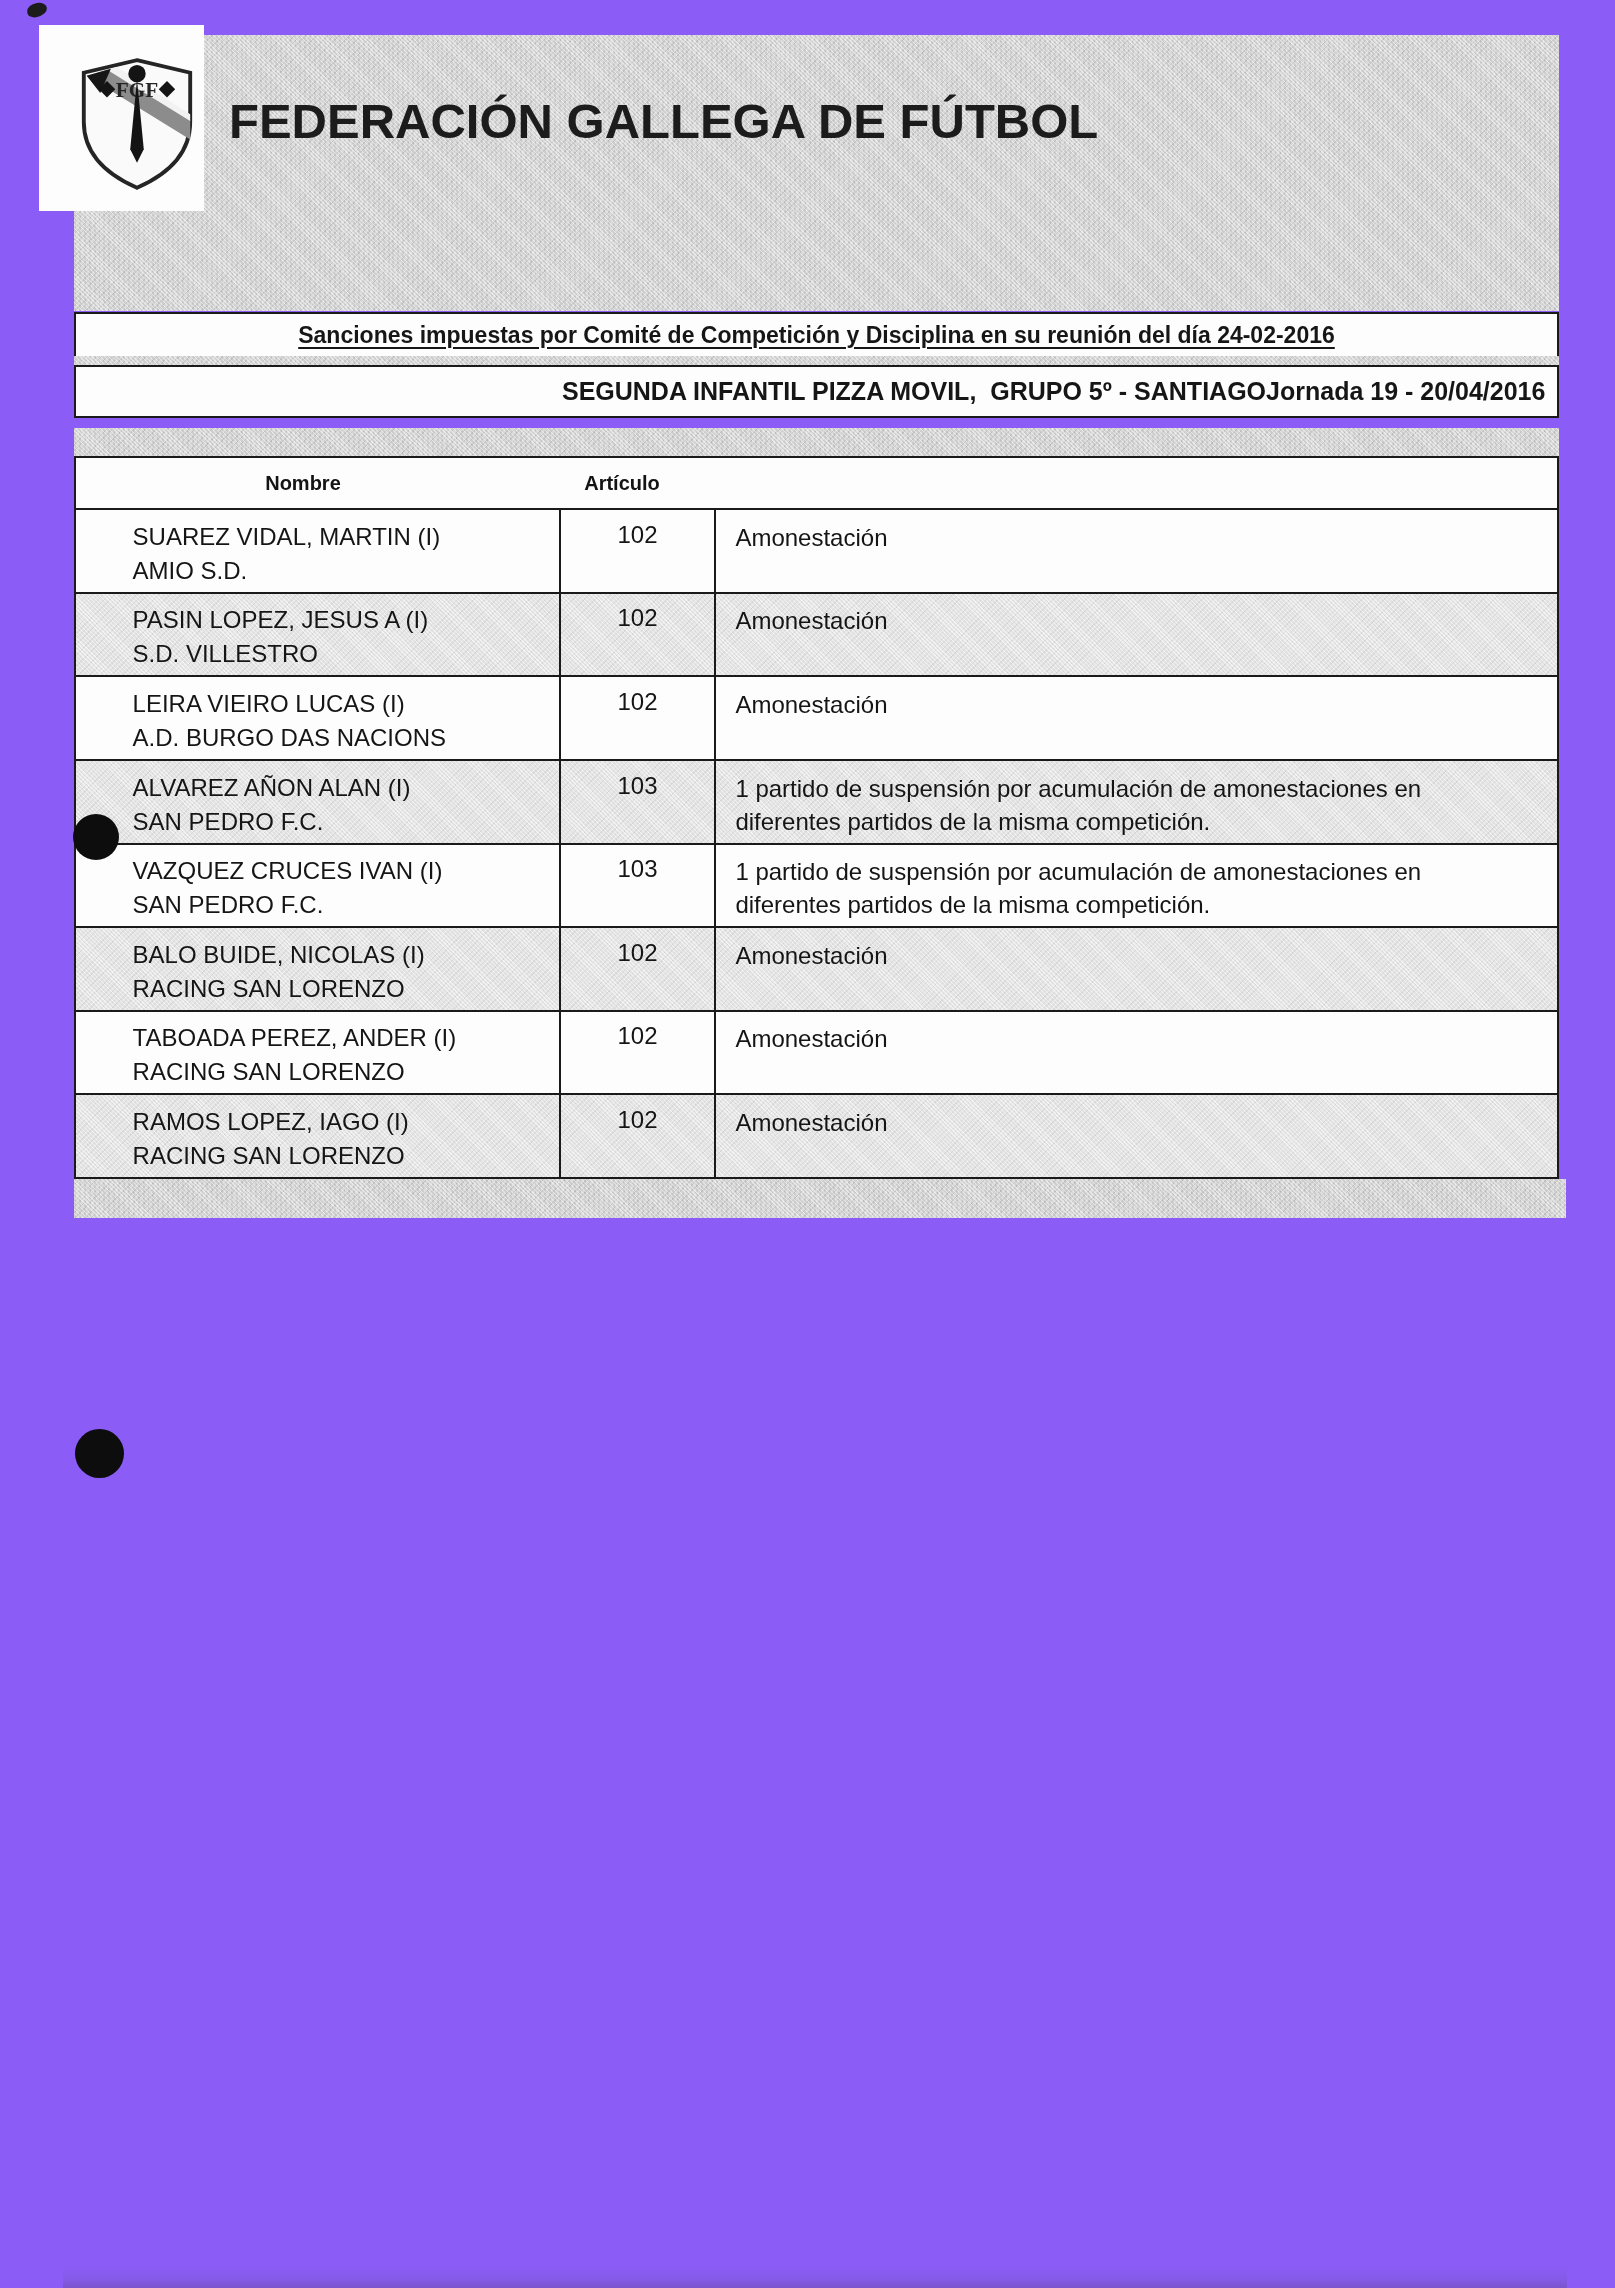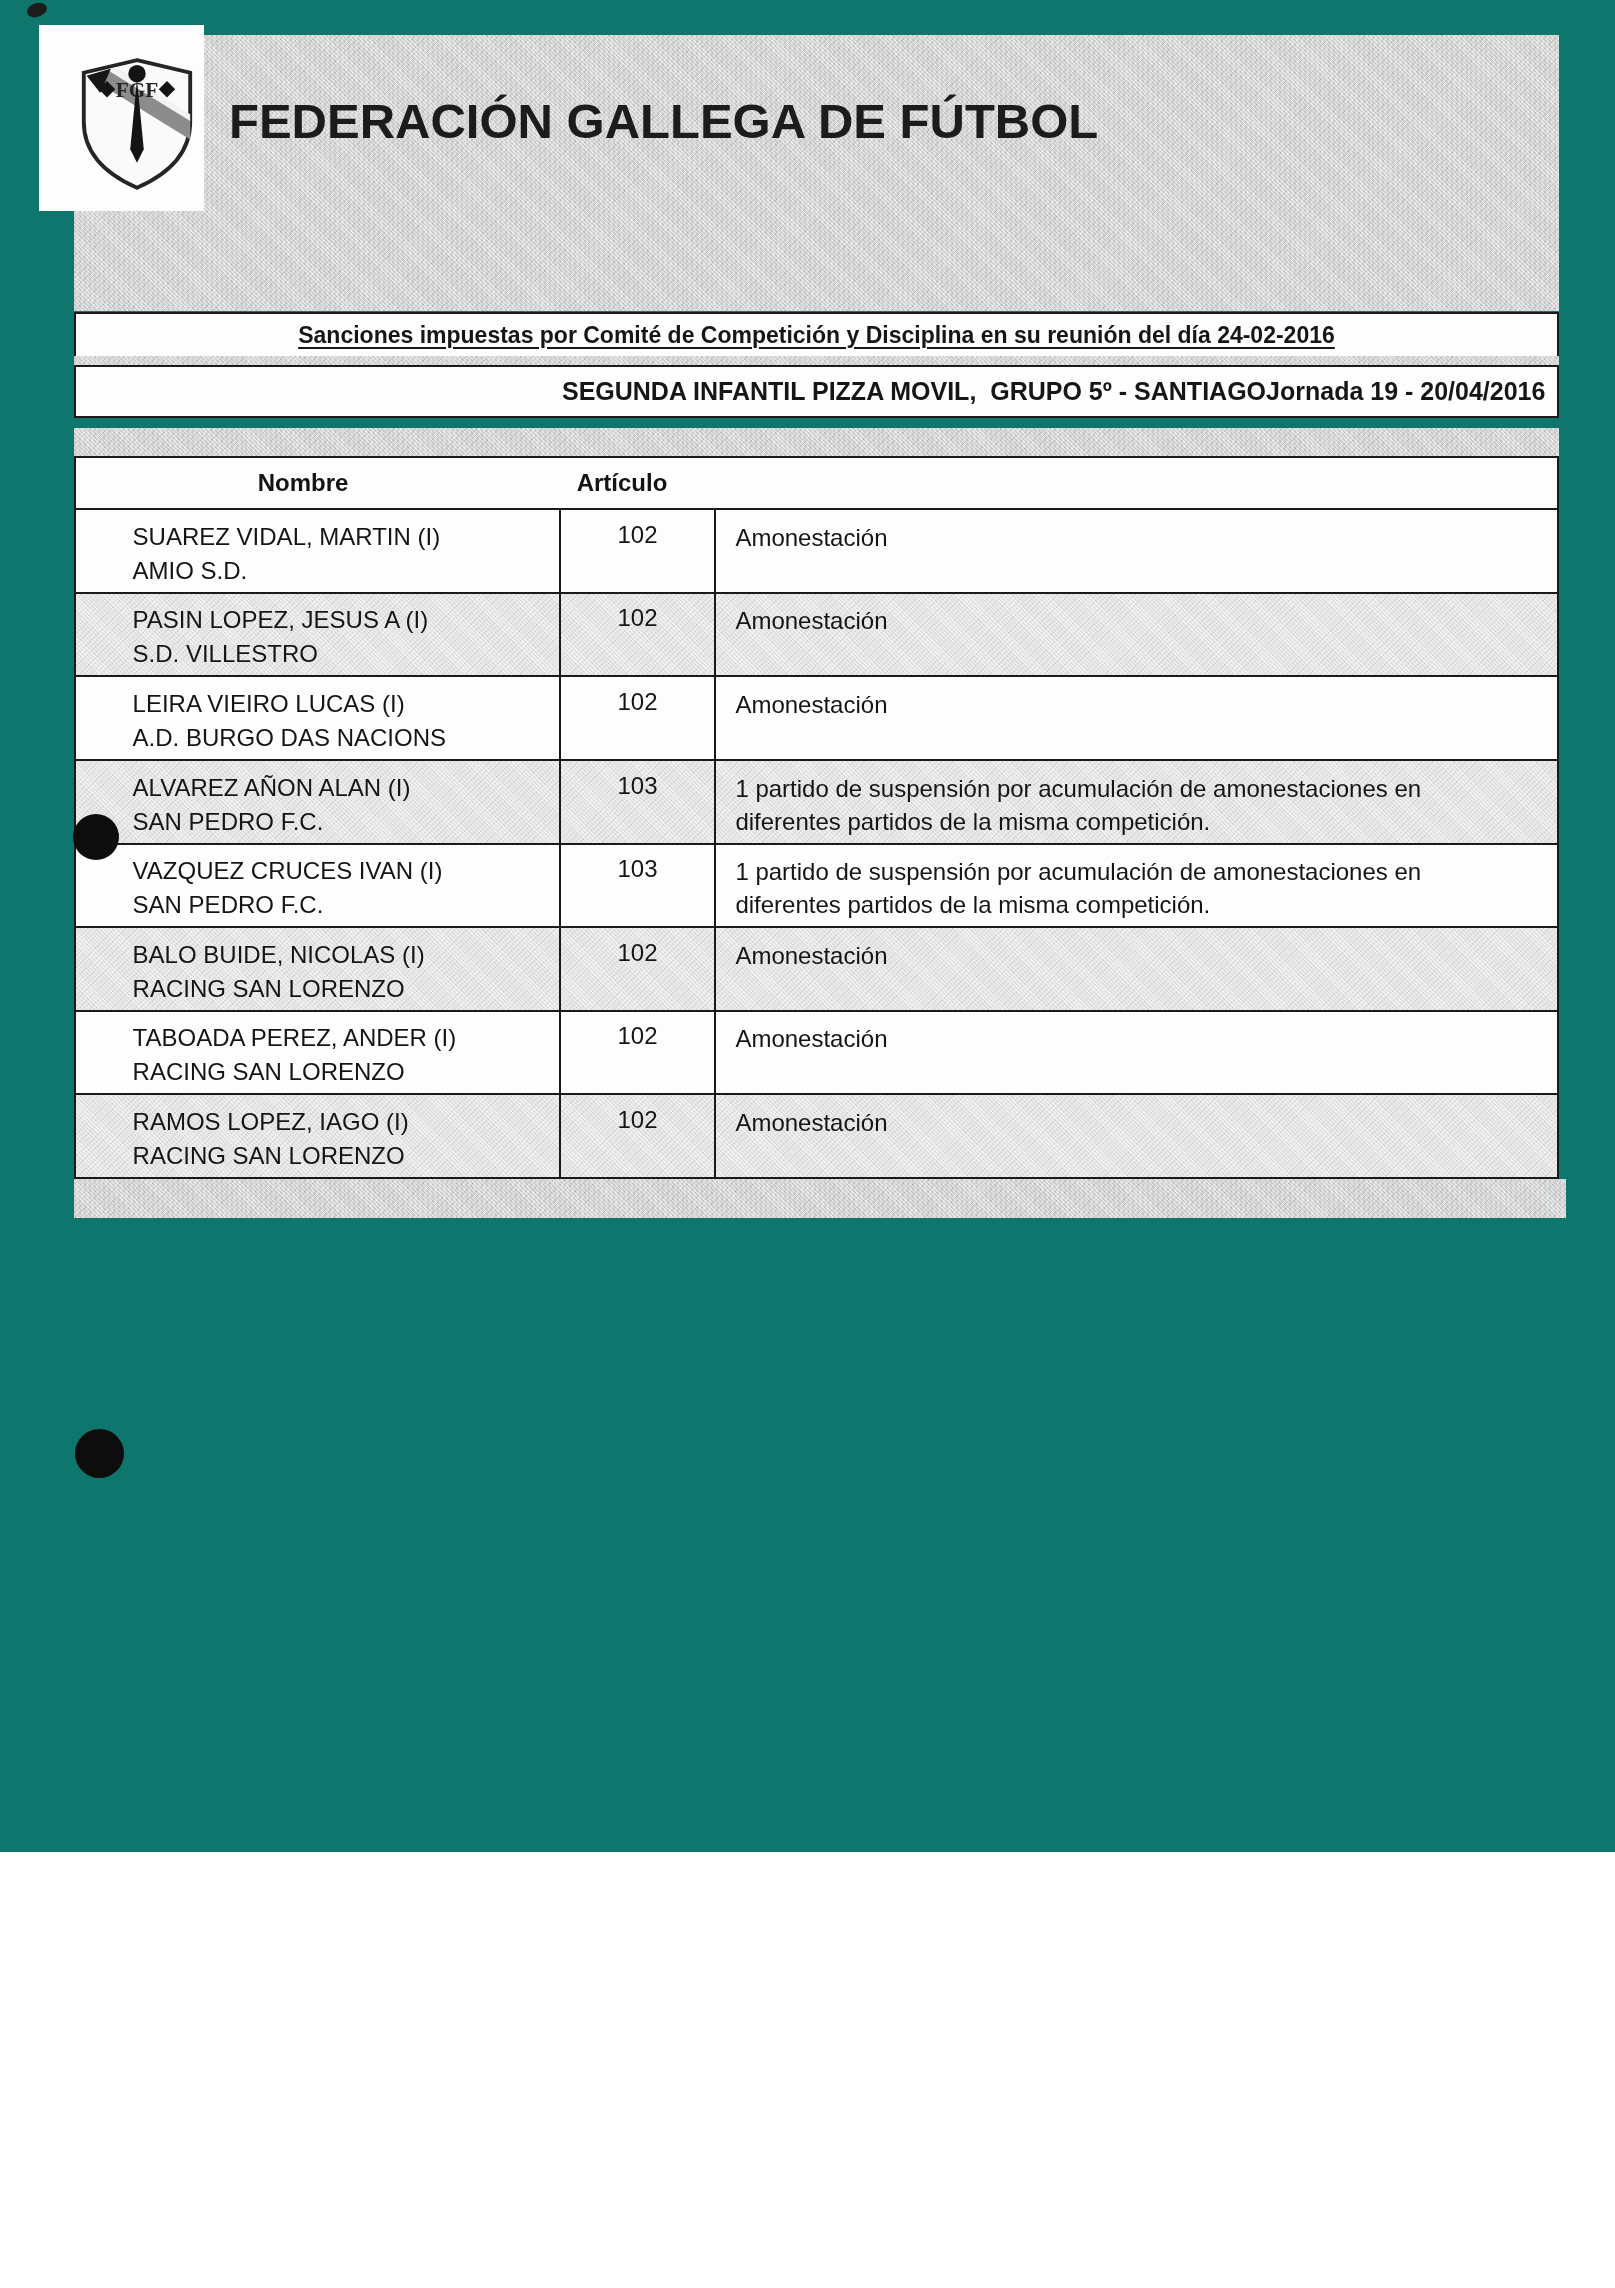--- a/index.html
+++ b/index.html
@@ -1,19 +1,19 @@
 <!DOCTYPE html>
 <html><head>
 <meta charset="utf-8">
 <style>
   html,body{margin:0;padding:0;background:#ffffff;}
   .page{
     position:relative;
-    width:1616px;height:1852px;
-    background:#0f766e;
+    width:1616px;height:2288px;
+    background:#8b5cf6;
     overflow:hidden;
     font-family:"Liberation Sans","DejaVu Sans",sans-serif;
     color:#161616;
   }
   
   .halftone{
     background-color:#d5d5d5;
     background-image:
       repeating-linear-gradient(45deg, rgba(255,255,255,0.45) 0 1px, rgba(0,0,0,0) 1px 2.9px),
       repeating-linear-gradient(135deg, rgba(95,95,95,0.16) 0 1px, rgba(0,0,0,0) 1px 3.9px),
@@ -66,21 +66,21 @@
   .competition-bar .left{font-size:25px;font-weight:bold;white-space:pre;}
   .competition-bar .right{font-size:25px;font-weight:bold;white-space:pre;}
   
   .sanctions-table{
     position:absolute;left:74px;top:456px;width:1485px;height:723px;
     background:#fdfdfd;border:2.9px solid #1a1a1a;box-sizing:border-box;
     display:flex;flex-direction:column;
   }
   .thead{display:grid;grid-template-columns:454px 184px 1fr;flex:0 0 50px;}
   .thead .th{display:flex;align-items:center;justify-content:center;
-             font-size:24px;font-weight:bold;color:#141414;}
+             font-size:20px;font-weight:bold;color:#141414;}
   .trow{display:grid;grid-template-columns:454px 184px 1fr;flex:1 1 auto;
         border-top:2.9px solid #1a1a1a;box-sizing:border-box;}
   .cell{font-size:24px;color:#151515;}
   .cell-name{padding:9.7px 7.8px 0 13.6px;line-height:34px;}
   .cell-name .line{display:block;white-space:pre;margin-left:43px;}
   .cell-art{border-left:2.9px solid #1a1a1a;display:flex;justify-content:center;
             align-items:flex-start;padding-top:10.7px;margin-left:29px;}
   .cell-motivo{border-left:2.9px solid #1a1a1a;padding:10.7px 39px 0 19.4px;
                line-height:33px;max-width:796px;}
 </style>

